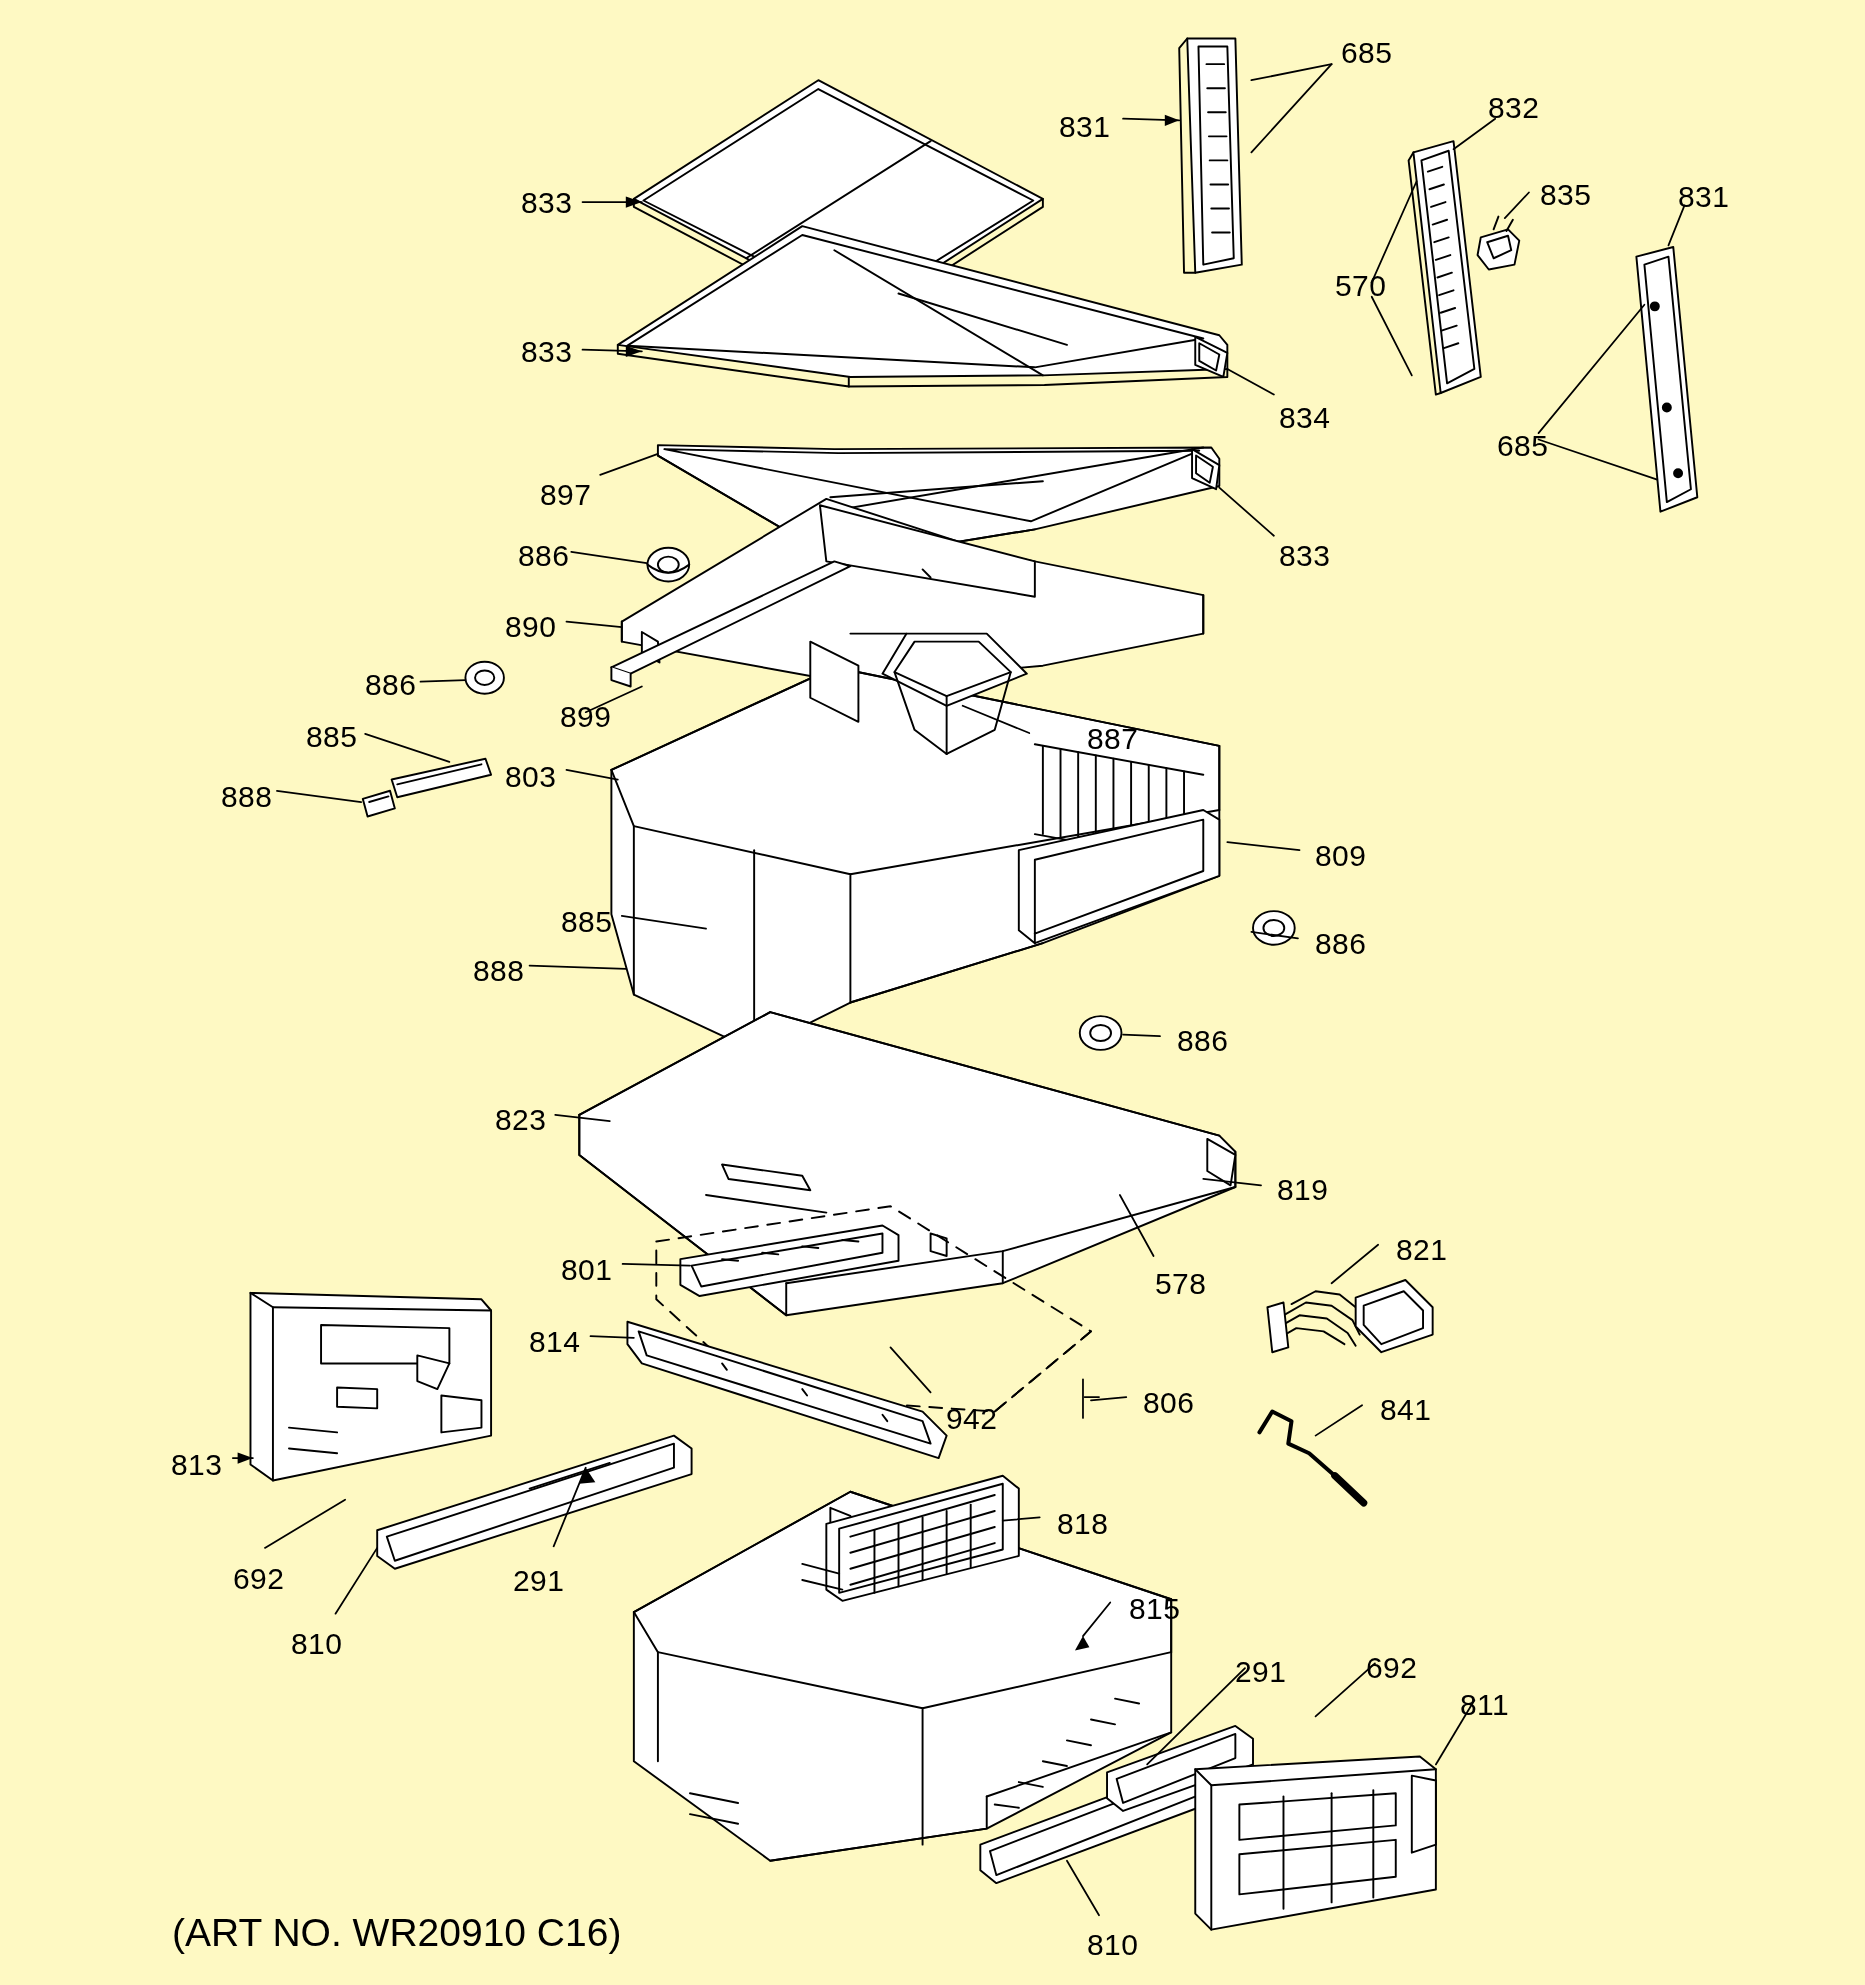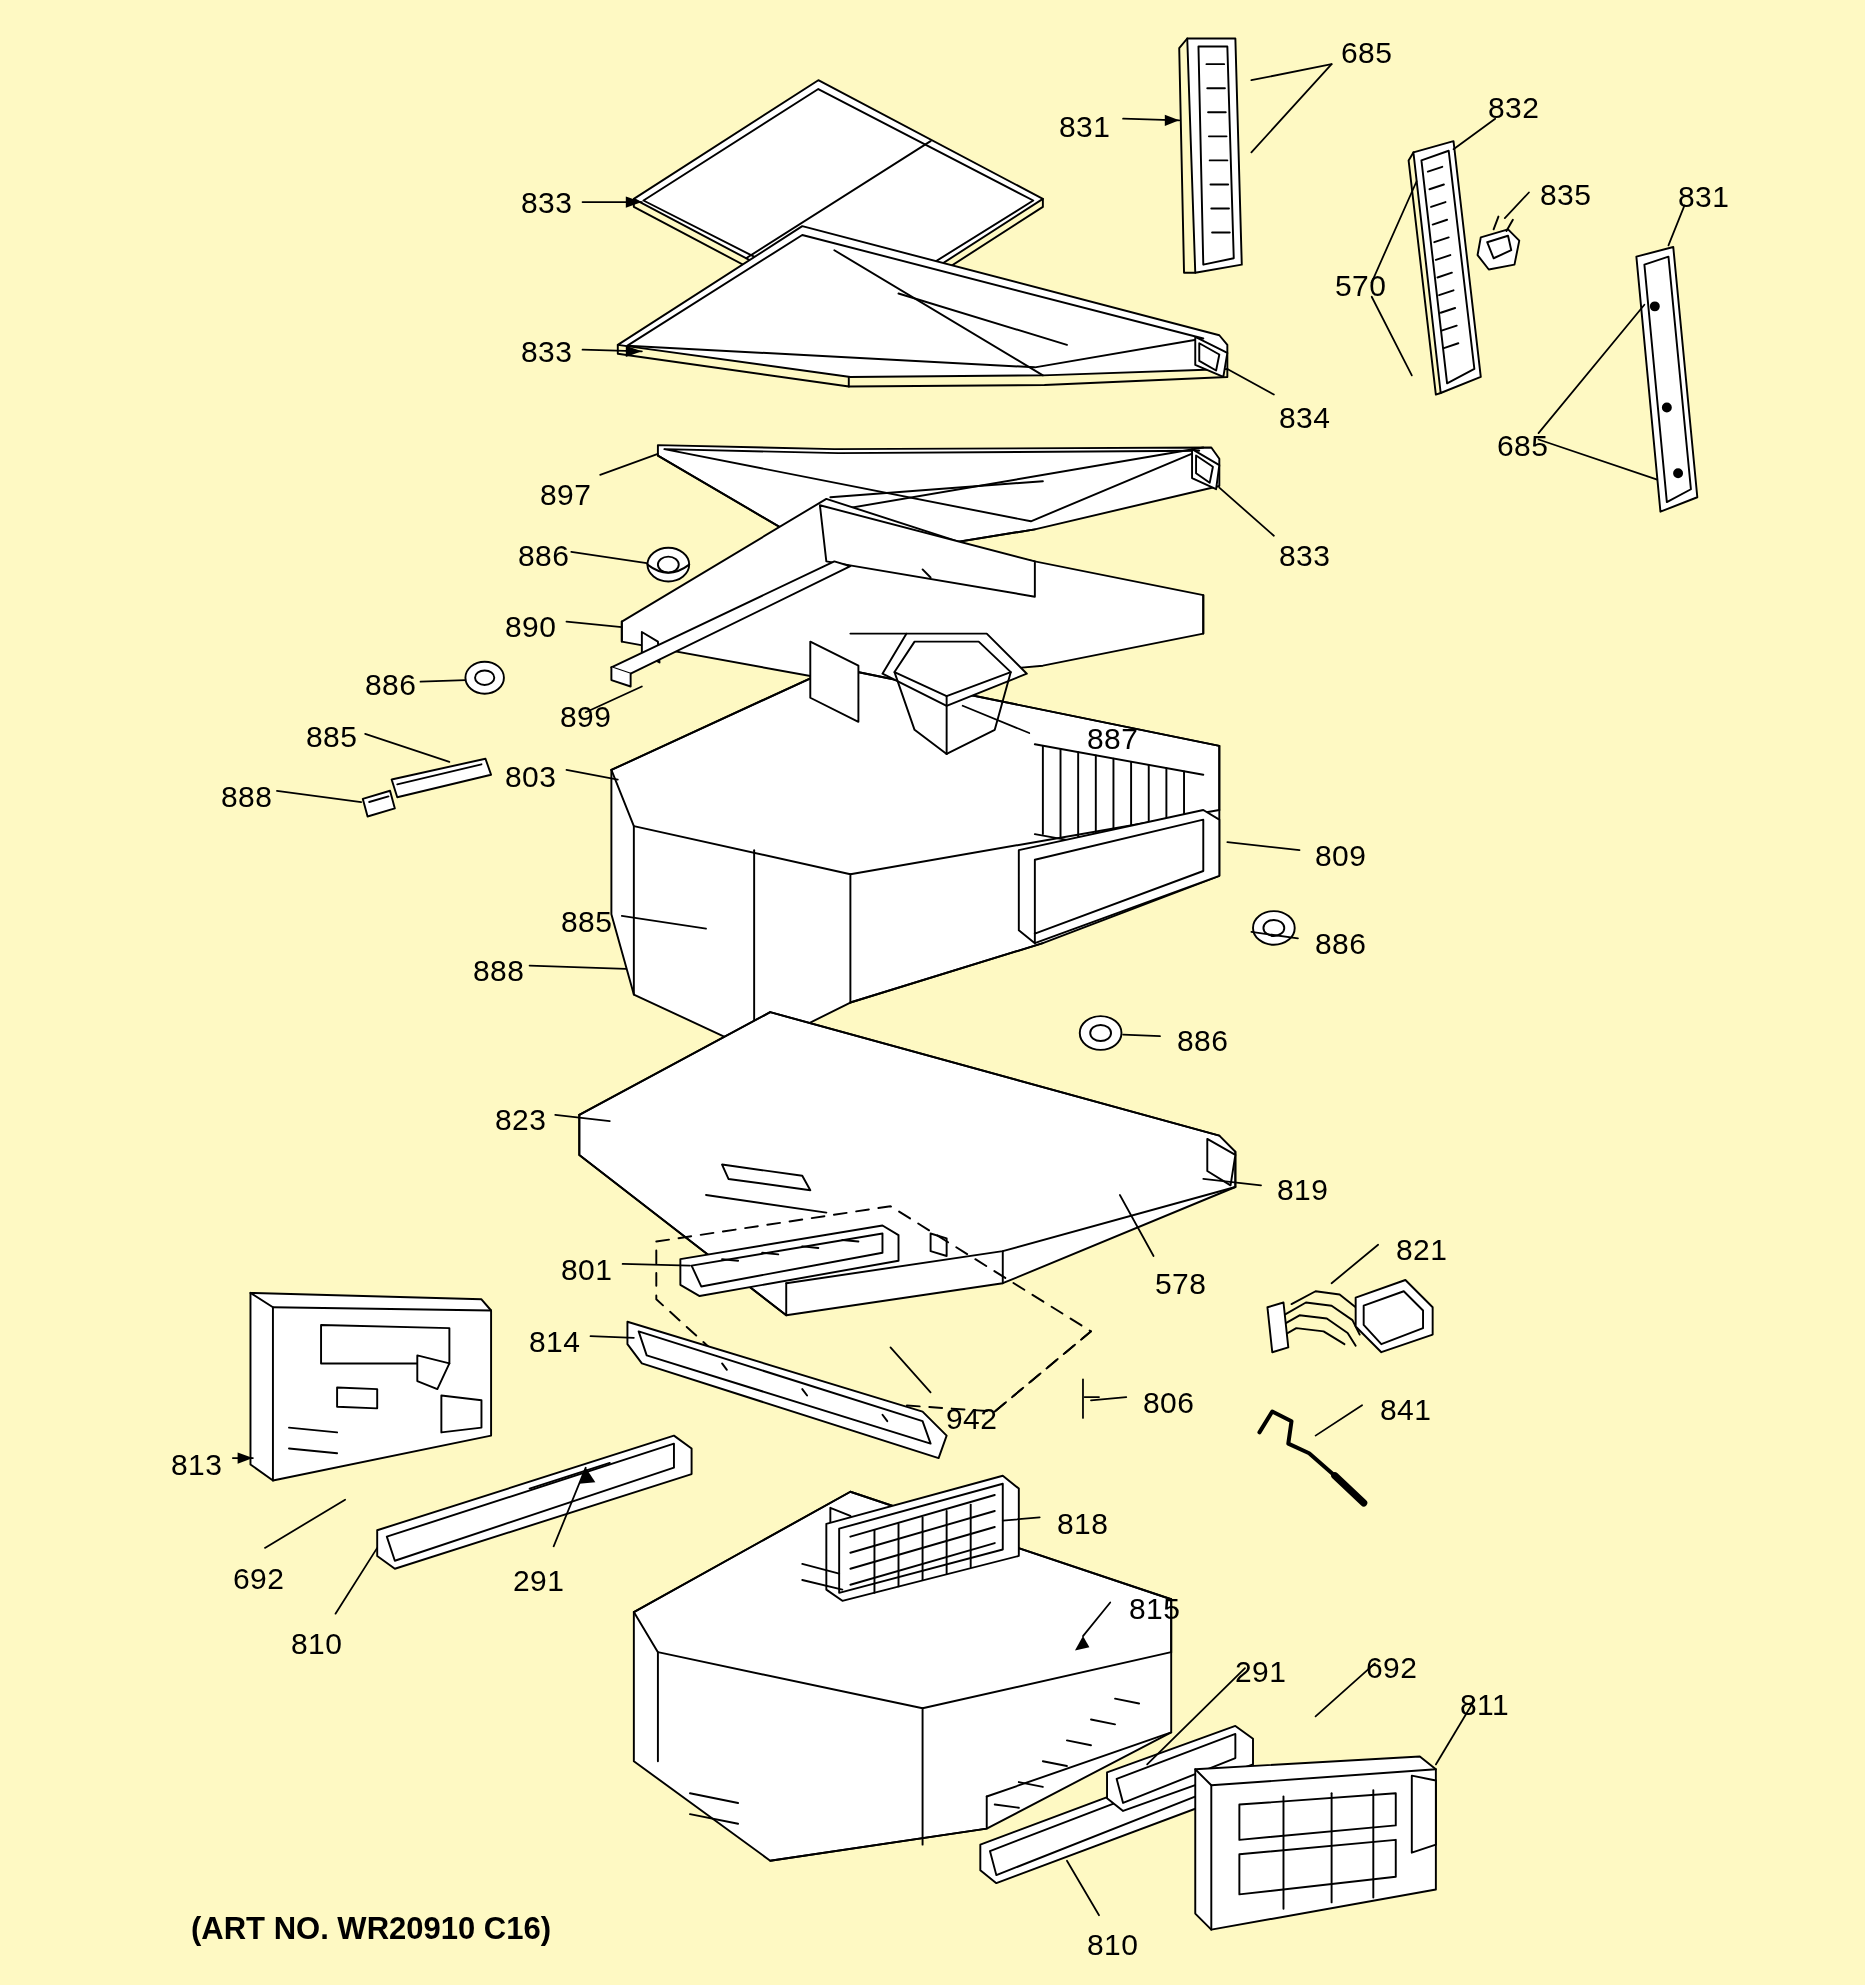--- a/index.html
+++ b/index.html
@@ -30,25 +30,24 @@
     font-size: 30px;
     color: #000000;
     white-space: nowrap;
     letter-spacing: 0.4px;
   }
   .artno {
     position: absolute;
     left: 172px;
     top: 1911px;
     font-family: "Liberation Sans", sans-serif;
-    font-size: 31px;
-    font-weight: bold;
+    font-size: 39px;
+    font-weight: normal;
     color: #000000;
     white-space: nowrap;
-    margin-left: 19px;
   }
 </style>
 </head>
 <body>
 
 <div id="sheet">
 
   <svg id="artwork" viewBox="0 0 2326 2475" xmlns="http://www.w3.org/2000/svg">
     <g fill="none" stroke="#000000" stroke-width="2.4" stroke-linejoin="round" stroke-linecap="round">
 

